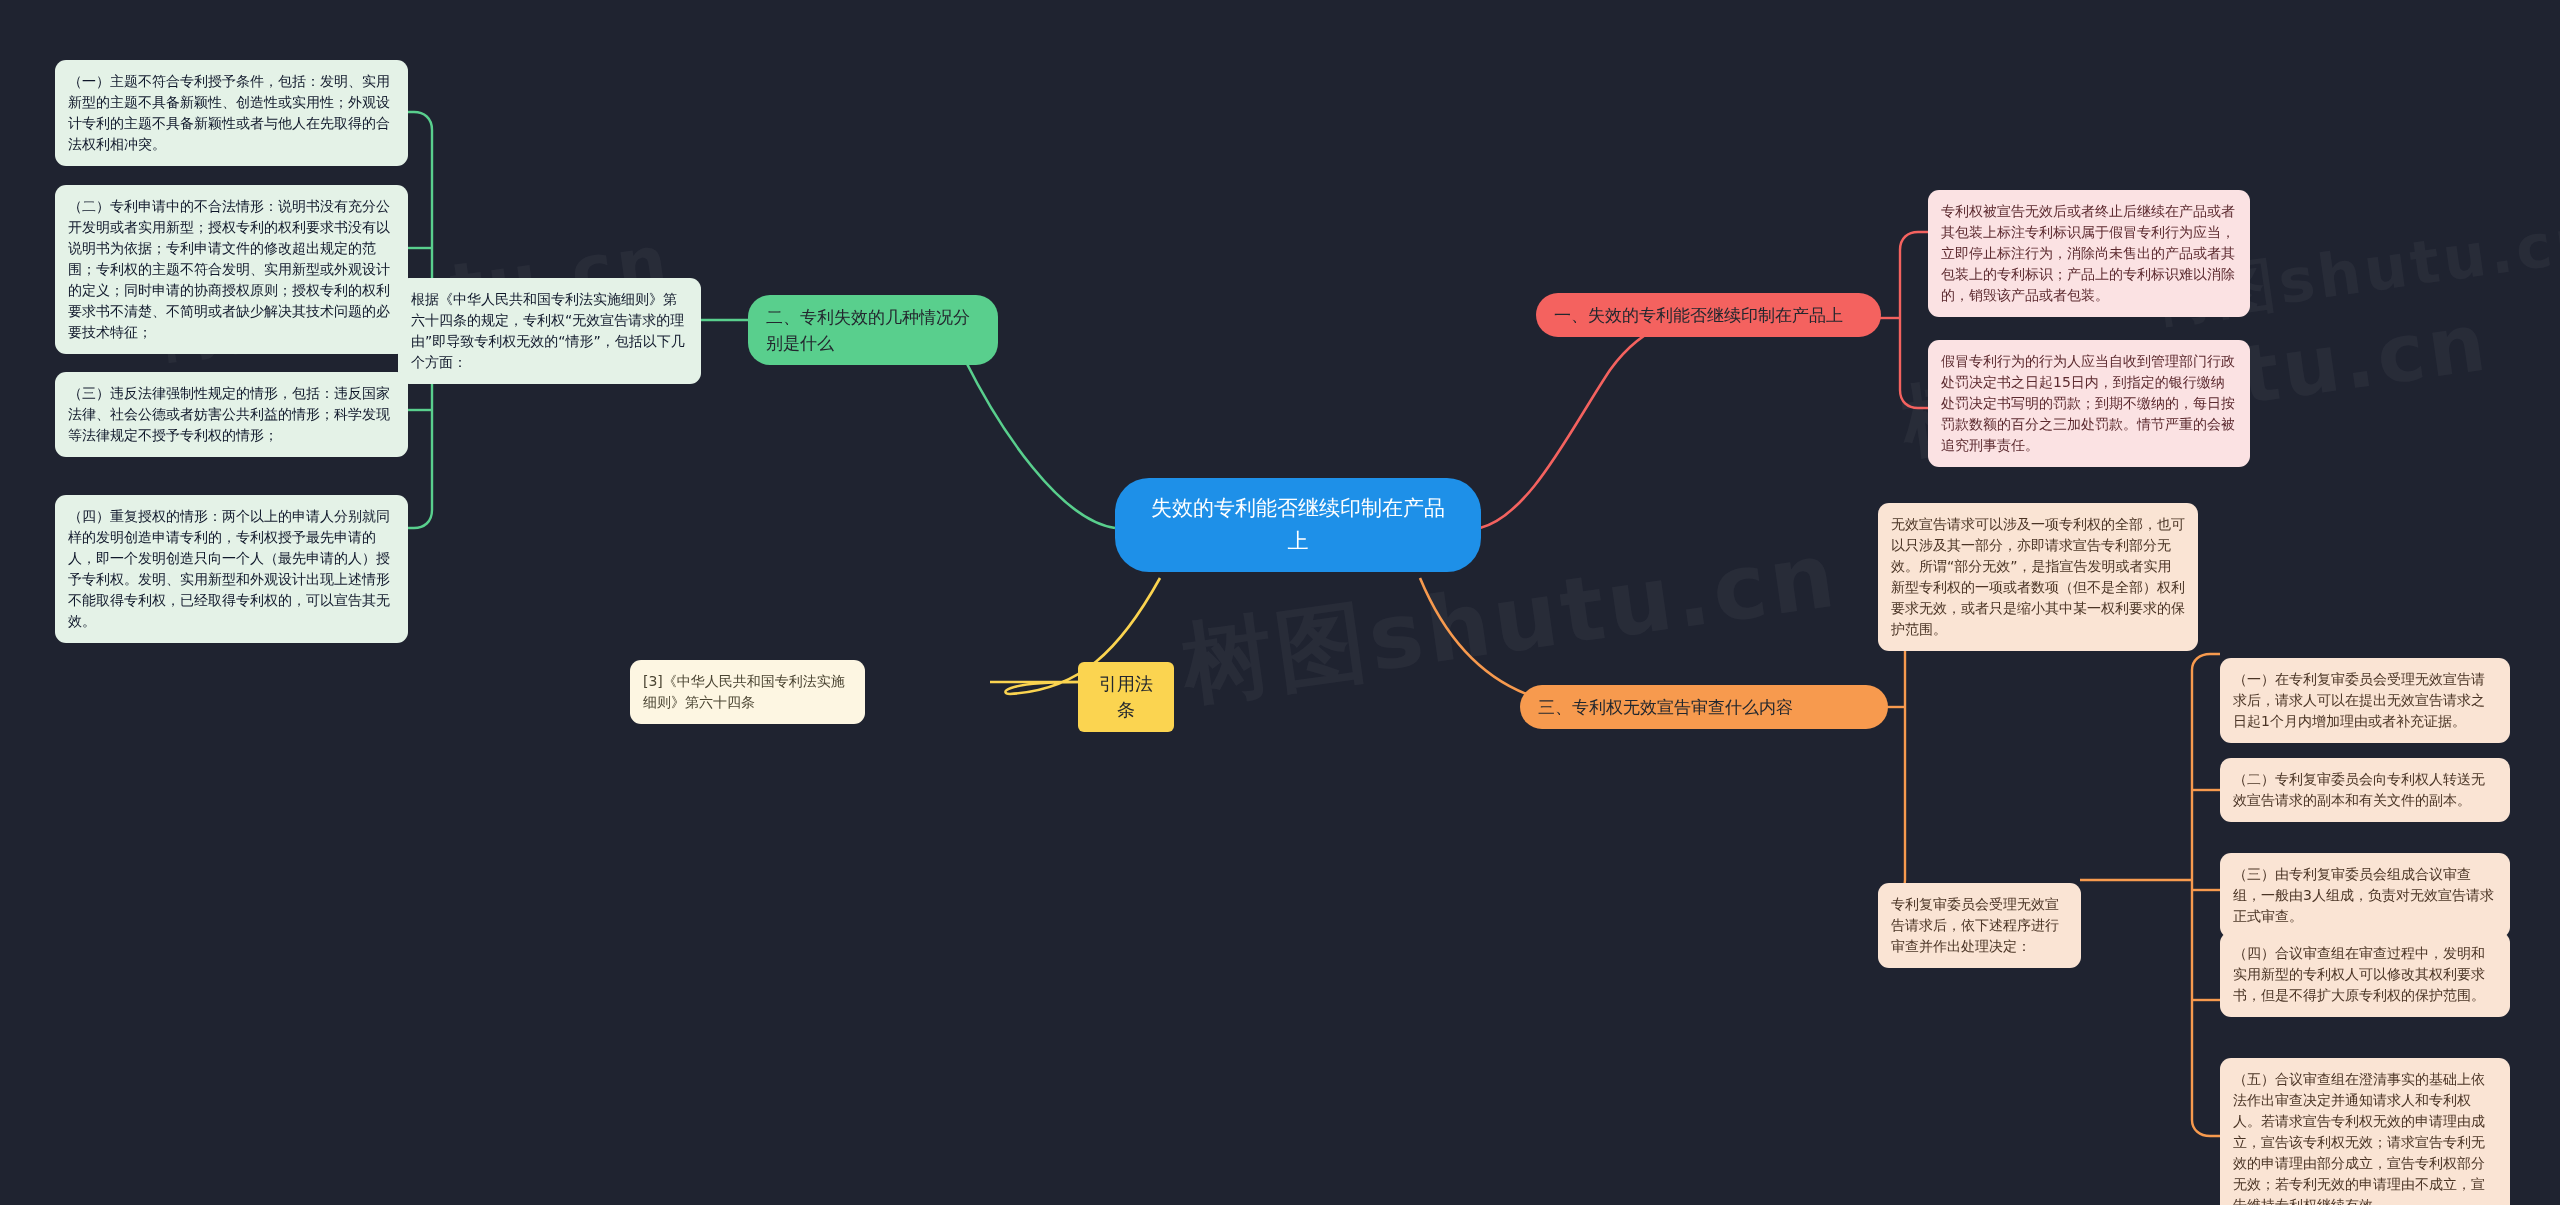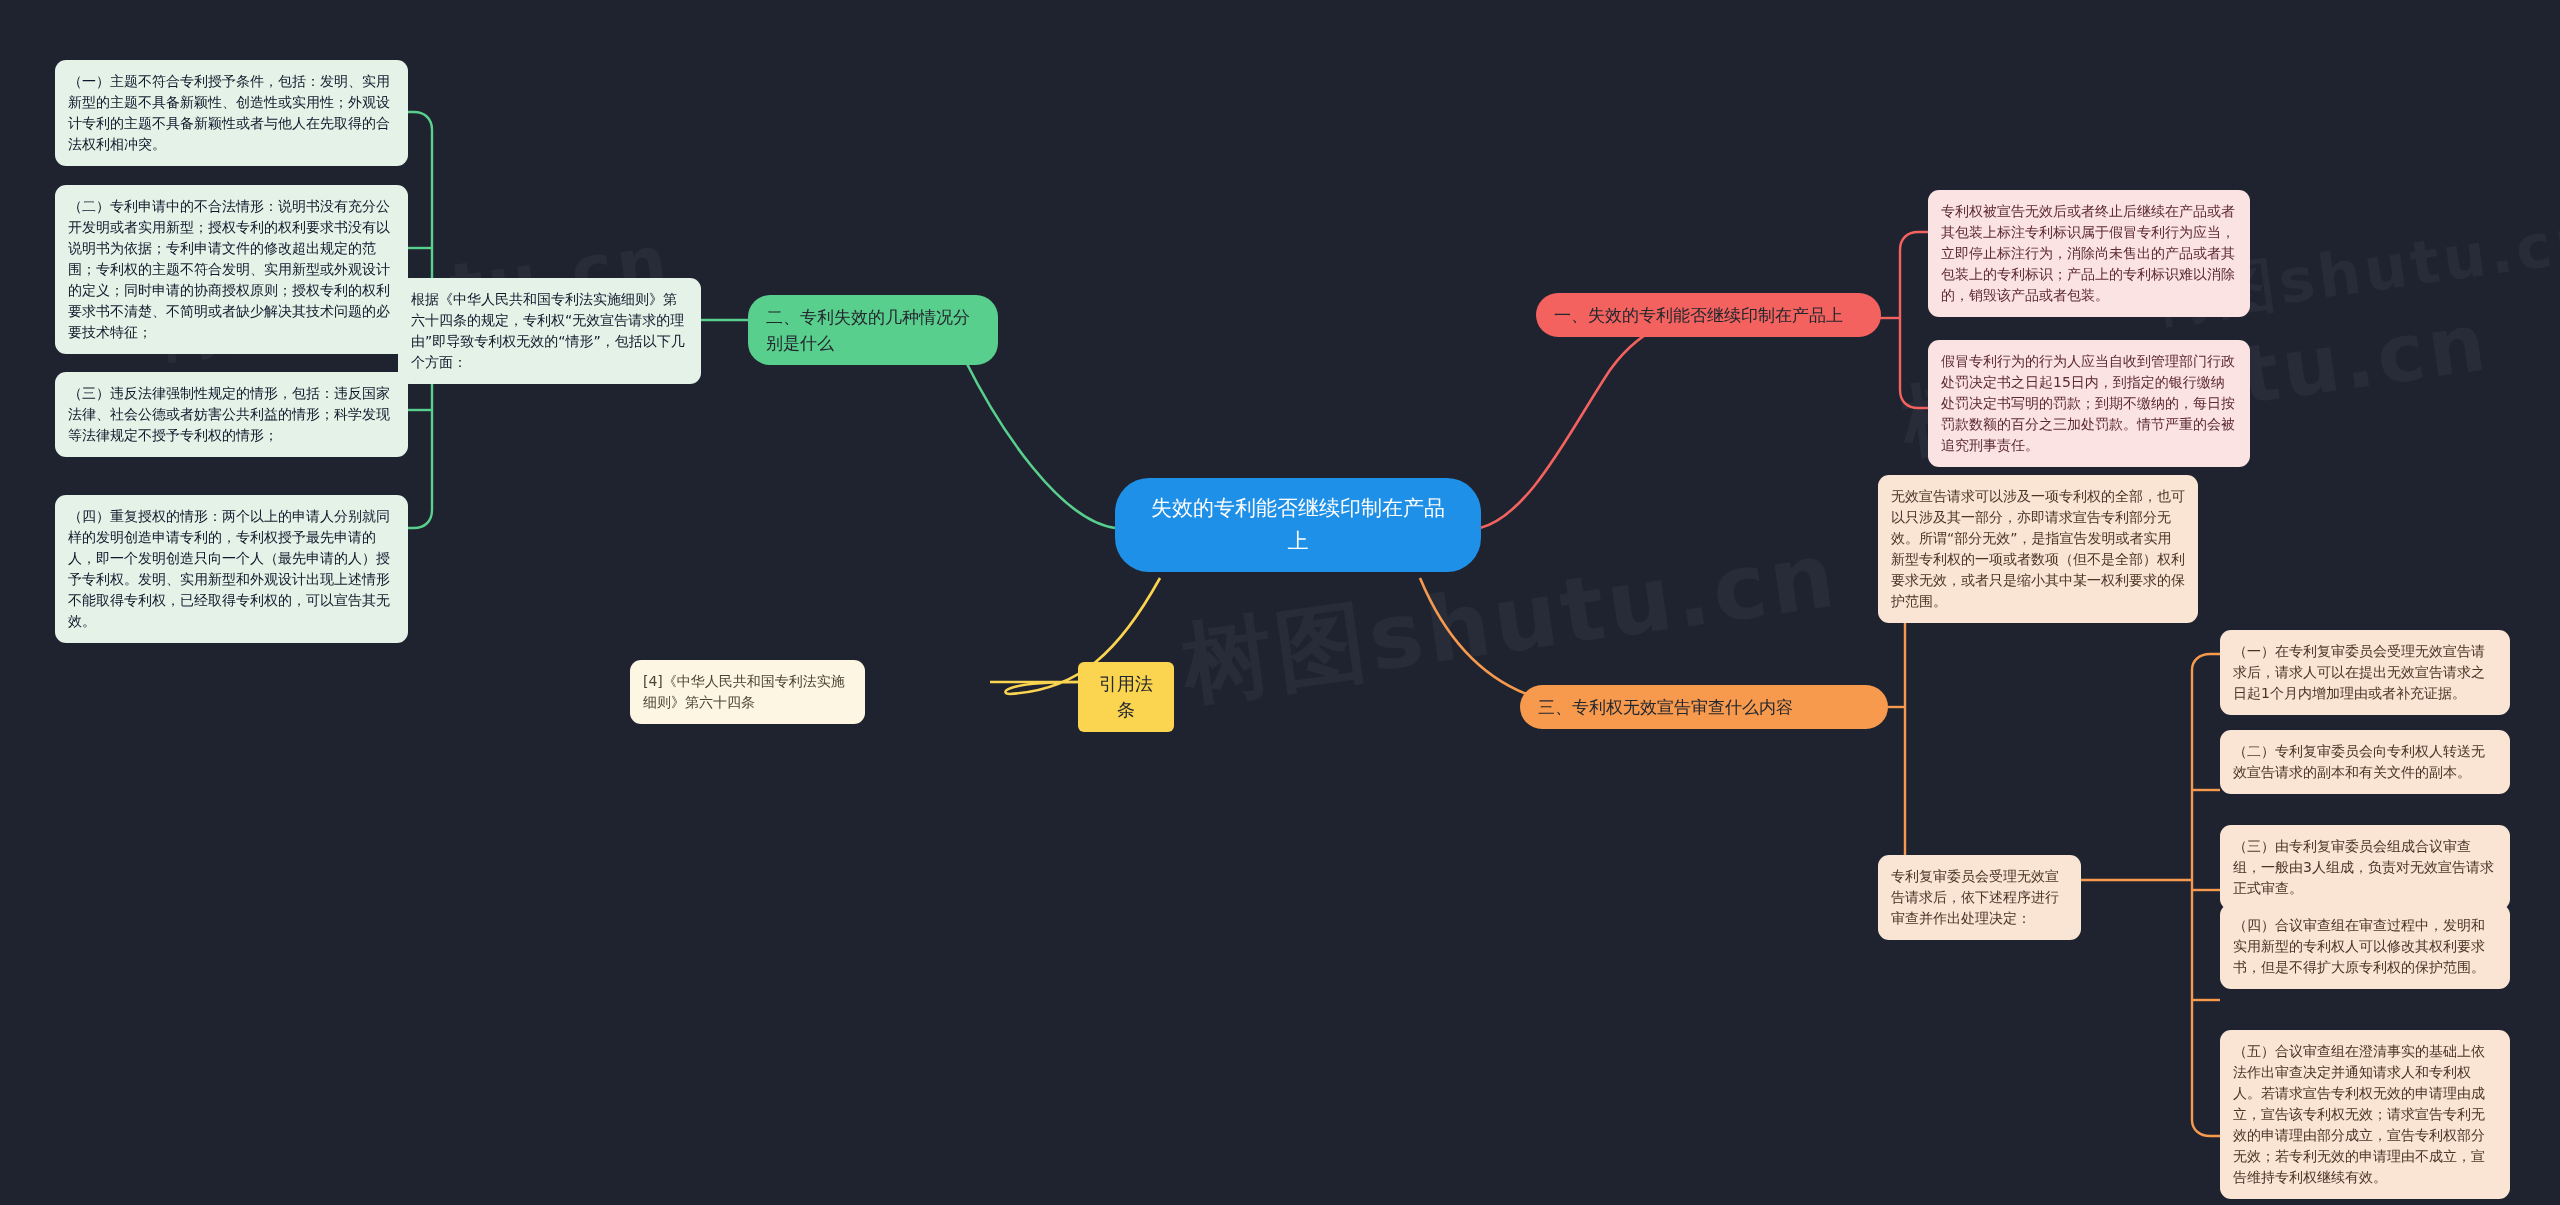--- a/index.html
+++ b/index.html
@@ -80,21 +80,21 @@
   
   .leaf {
     border-radius: 11px;
     font-size: 14px;
     line-height: 21px;
     padding: 11px 13px;
     color: #0f172a;
   }
   .leaf-green  { background: #e4f2e7; }
   .leaf-red    { background: #fbe2e3; color: #5c2a2f; }
-  .leaf-orange { background: #fae4d4; color: #4a3425; }
+  .leaf-orange { background: #fae4d4; color: #4a3425; margin-top: 28px; }
   .leaf-yellow { background: #fdf6e2; color: #4a4432; }
 </style>
 </head>
 <body>
 
 <div id="canvas">
 
   <div class="wm" style="left:150px; top:250px; transform:rotate(-8deg);">树图shutu.cn</div>
   <div class="wm" style="left:1180px; top:560px; transform:rotate(-8deg); font-size:90px;">树图shutu.cn</div>
   <div class="wm" style="left:1900px; top:330px; transform:rotate(-8deg); font-size:80px;">树图shutu.cn</div>
@@ -207,16 +207,16 @@
   </div>
   <div class="node leaf leaf-orange" style="left:2220px; top:1030px; width:290px;">
     <span class="txt">（五）合议审查组在澄清事实的基础上依法作出审查决定并通知请求人和专利权人。若请求宣告专利权无效的申请理由成立，宣告该专利权无效；请求宣告专利无效的申请理由部分成立，宣告专利权部分无效；若专利无效的申请理由不成立，宣告维持专利权继续有效。</span>
   </div>
 
   <div class="node topic topic-yellow" style="left:1078px; top:662px; width:96px;">
     <span class="txt">引用法条</span>
   </div>
 
   <div class="node leaf leaf-yellow" style="left:630px; top:660px; width:235px;">
-    <span class="txt">[4]《中华人民共和国专利法实施细则》第六十四条</span>
+    <span class="txt">[3]《中华人民共和国专利法实施细则》第六十四条</span>
   </div>
 
 </div>
 
 </body></html>

